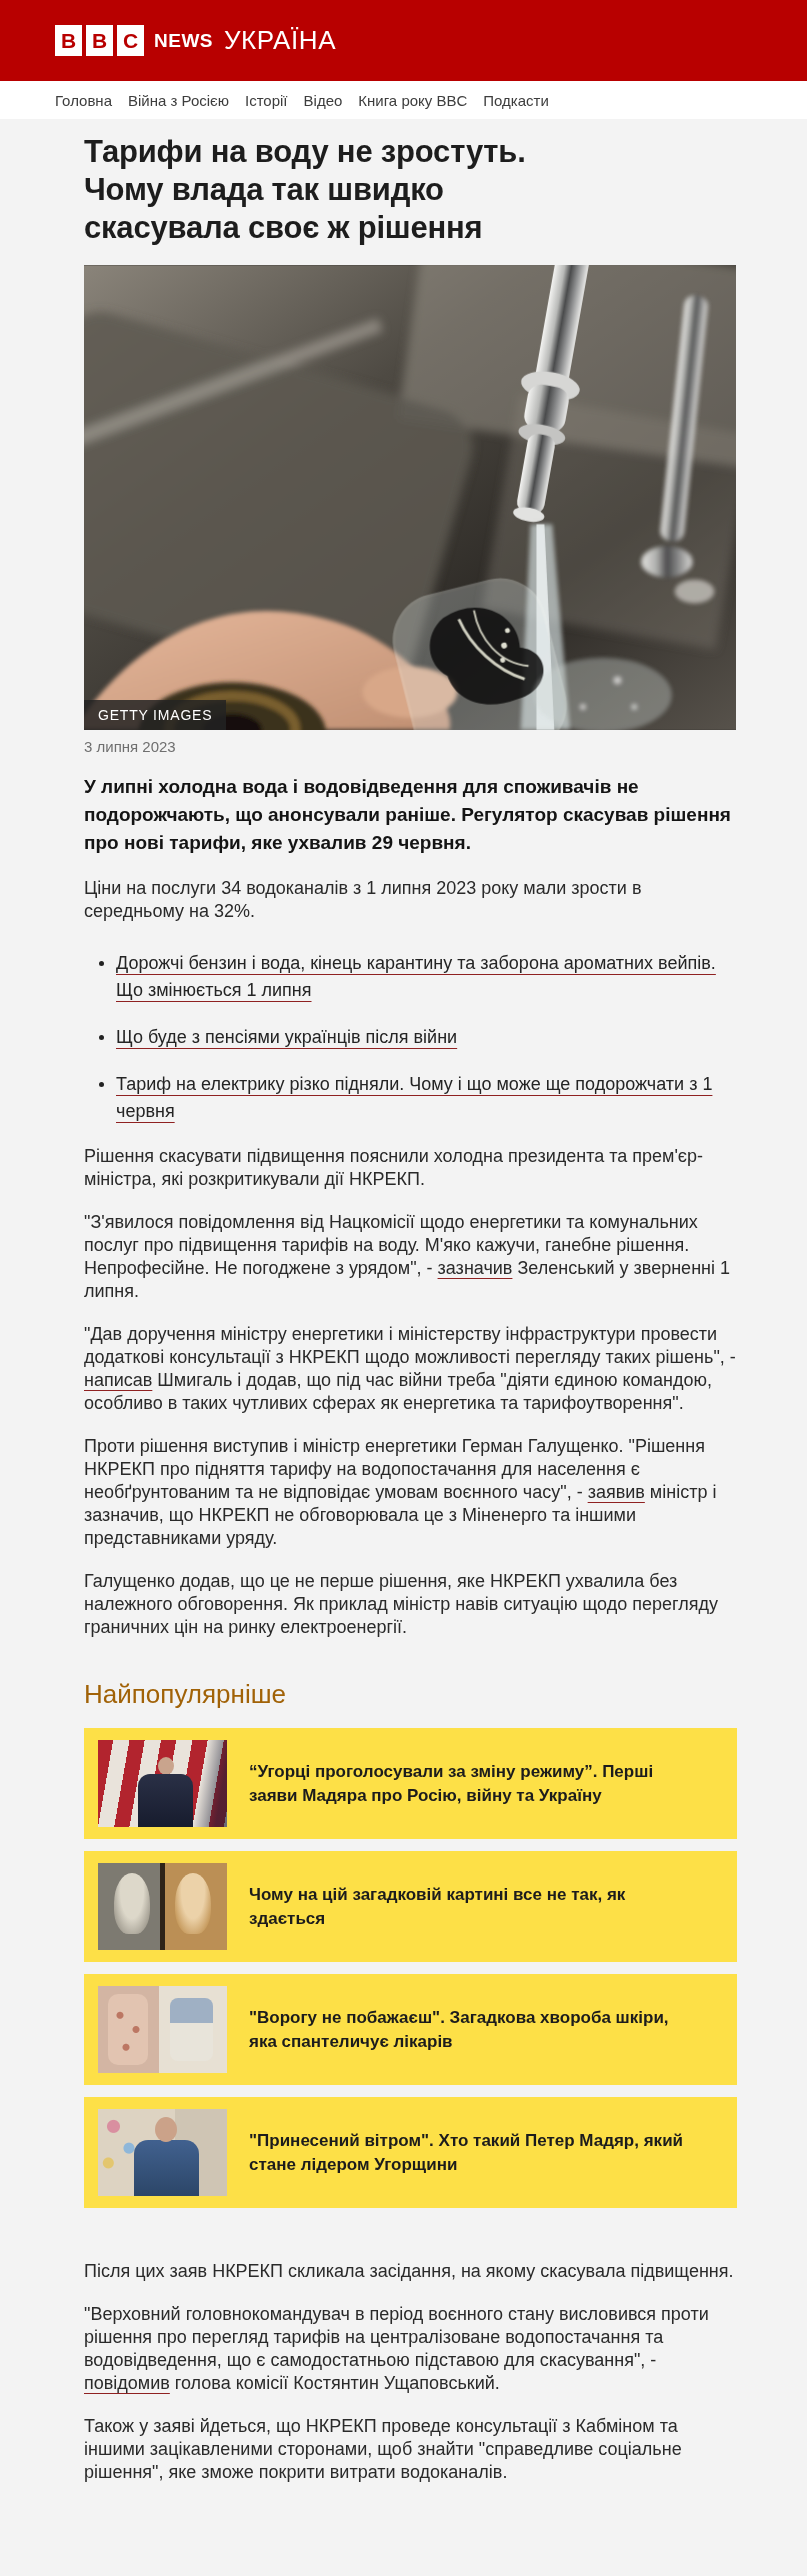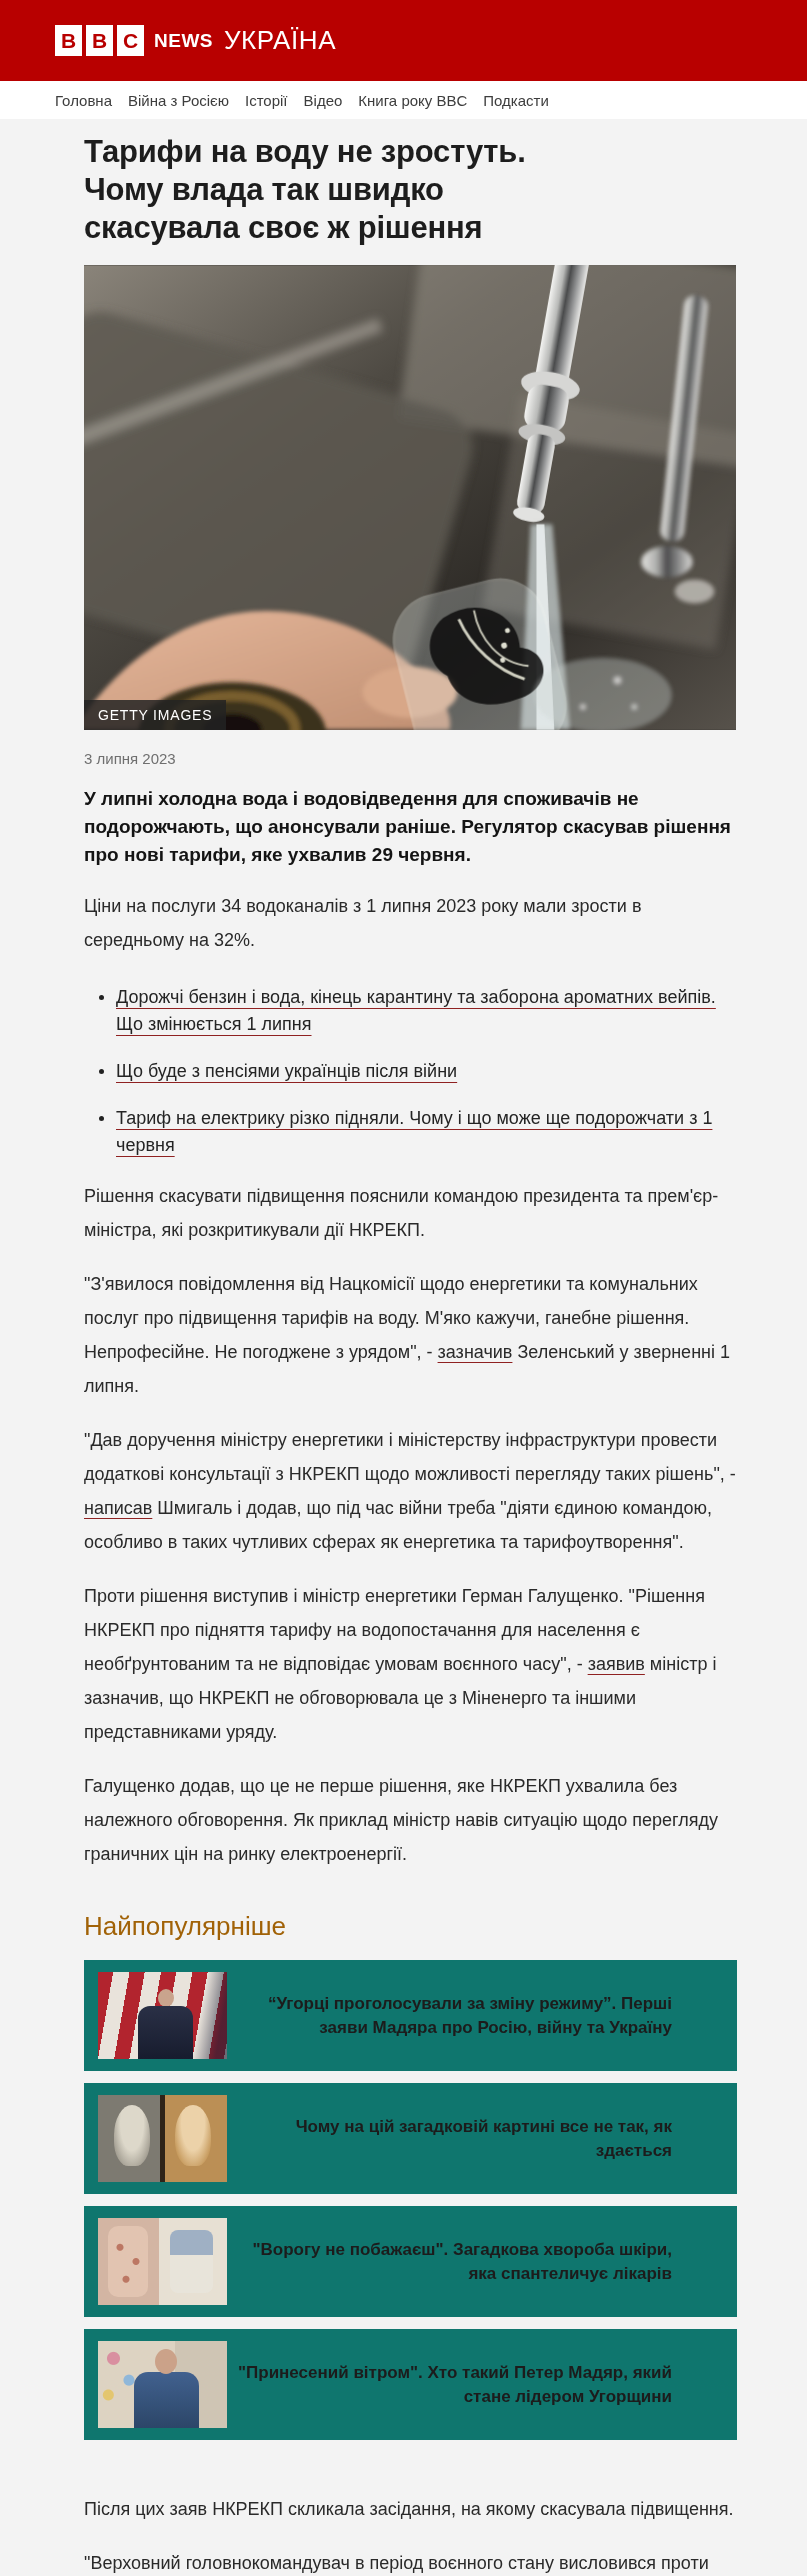--- a/index.html
+++ b/index.html
@@ -37,23 +37,23 @@
   .headline{
     font-size:31px;line-height:38px;font-weight:bold;color:#1d1d1d;
     margin:6px 0 0;max-width:514px;letter-spacing:-0.2px;
   }
   .hero{position:relative;width:652px;height:465px;margin:18px 0 0;overflow:hidden;background:#3a3733;}
   .credit{
     position:absolute;left:0;bottom:0;
     background:rgba(34,34,34,.84);color:#fff;
     font-size:14px;letter-spacing:0.8px;padding:7px 14px;
   }
-  .date{display:block;margin-top:20px;color:#6f6f6f;font-size:15px;}
+  .date{display:block;margin-top:8px;color:#6f6f6f;font-size:15px;}
   .intro{font-weight:bold;font-size:19px;line-height:28px;color:#141414;margin:18px 0 0;}
-  .article-p{font-size:18px;line-height:34px;color:#2a2a2a;margin:20px 0 0;}
+  .article-p{font-size:18px;line-height:23px;color:#2a2a2a;margin:20px 0 0;}
   .inline-link{
     color:#2a2a2a;cursor:pointer;
     text-decoration:underline;
     text-decoration-color:#8f2121;
     text-decoration-thickness:1px;
     text-underline-offset:4px;
   }
   .related-list{margin:27px 0 0;padding:0 0 0 32px;list-style:none;}
   .related-list li{position:relative;margin-top:20px;}
   .related-list li:first-child{margin-top:0;}
@@ -65,23 +65,23 @@
     font-size:18px;line-height:27px;color:#242424;cursor:pointer;
     text-decoration:underline;
     text-decoration-color:#8f2121;
     text-decoration-thickness:1px;
     text-underline-offset:5px;
   }
   
   .popular{margin-top:40px;}
   .pop-heading{font-size:26px;font-weight:normal;color:#a16207;margin:0 0 18px;}
   .pop-card{
-    display:flex;align-items:center;
-    background:#0f766e;padding:12px 14px;margin-top:12px;
-    text-decoration:none;cursor:pointer;text-align:right;
+    display:flex;align-items:center;gap:22px;
+    background:#fde047;padding:12px 14px;margin-top:12px;
+    text-decoration:none;cursor:pointer;
   }
   .pop-card:first-child{margin-top:0;}
   .pop-title{font-size:17px;line-height:24px;font-weight:bold;color:#1c1c1c;max-width:445px;}
   .thumb{width:129px;height:87px;flex:none;position:relative;overflow:hidden;}
   .thumb::before,.thumb::after{content:"";position:absolute;}
   
   .t0{background:
     linear-gradient(100deg, rgba(23,28,52,0) 76%, rgba(23,28,52,.6) 92%),
     repeating-linear-gradient(100deg,#b2242e 0 15px,#e9e3db 15px 31px);}
   .t0::before{left:60px;top:17px;width:16px;height:18px;border-radius:50%;background:#c9a48d;}
@@ -219,21 +219,21 @@
 
   <p class="intro">У липні холодна вода і водовідведення для споживачів не подорожчають, що анонсували раніше. Регулятор скасував рішення про нові тарифи, яке ухвалив 29 червня.</p>
 
   <div>
       <p class="article-p">Ціни на послуги 34 водоканалів з 1 липня 2023 року мали зрости в середньому на 32%.</p>
       <ul class="related-list">
         <li><a class="related-link">Дорожчі бензин і вода, кінець карантину та заборона ароматних вейпів. Що змінюється 1 липня</a></li>
         <li><a class="related-link">Що буде з пенсіями українців після війни</a></li>
         <li><a class="related-link">Тариф на електрику різко підняли. Чому і що може ще подорожчати з 1 червня</a></li>
       </ul>
-      <p class="article-p">Рішення скасувати підвищення пояснили командою президента та прем'єр-міністра, які розкритикували дії НКРЕКП.</p>
+      <p class="article-p">Рішення скасувати підвищення пояснили холодна президента та прем'єр-міністра, які розкритикували дії НКРЕКП.</p>
       <p class="article-p">"З'явилося повідомлення від Нацкомісії щодо енергетики та комунальних послуг про підвищення тарифів на воду. М'яко кажучи, ганебне рішення. Непрофесійне. Не погоджене з урядом", - <a class="inline-link">зазначив</a> Зеленський у зверненні 1 липня.</p>
       <p class="article-p">"Дав доручення міністру енергетики і міністерству інфраструктури провести додаткові консультації з НКРЕКП щодо можливості перегляду таких рішень", - <a class="inline-link">написав</a> Шмигаль і додав, що під час війни треба "діяти єдиною командою, особливо в таких чутливих сферах як енергетика та тарифоутворення".</p>
       <p class="article-p">Проти рішення виступив і міністр енергетики Герман Галущенко. "Рішення НКРЕКП про підняття тарифу на водопостачання для населення є необґрунтованим та не відповідає умовам воєнного часу", - <a class="inline-link">заявив</a> міністр і зазначив, що НКРЕКП не обговорювала це з Міненерго та іншими представниками уряду.</p>
       <p class="article-p">Галущенко додав, що це не перше рішення, яке НКРЕКП ухвалила без належного обговорення. Як приклад міністр навів ситуацію щодо перегляду граничних цін на ринку електроенергії.</p>
     </div>
 
   <section class="popular">
     <h2 class="pop-heading">Найпопулярніше</h2>
     <div id="popular-list">
         <a class="pop-card">

